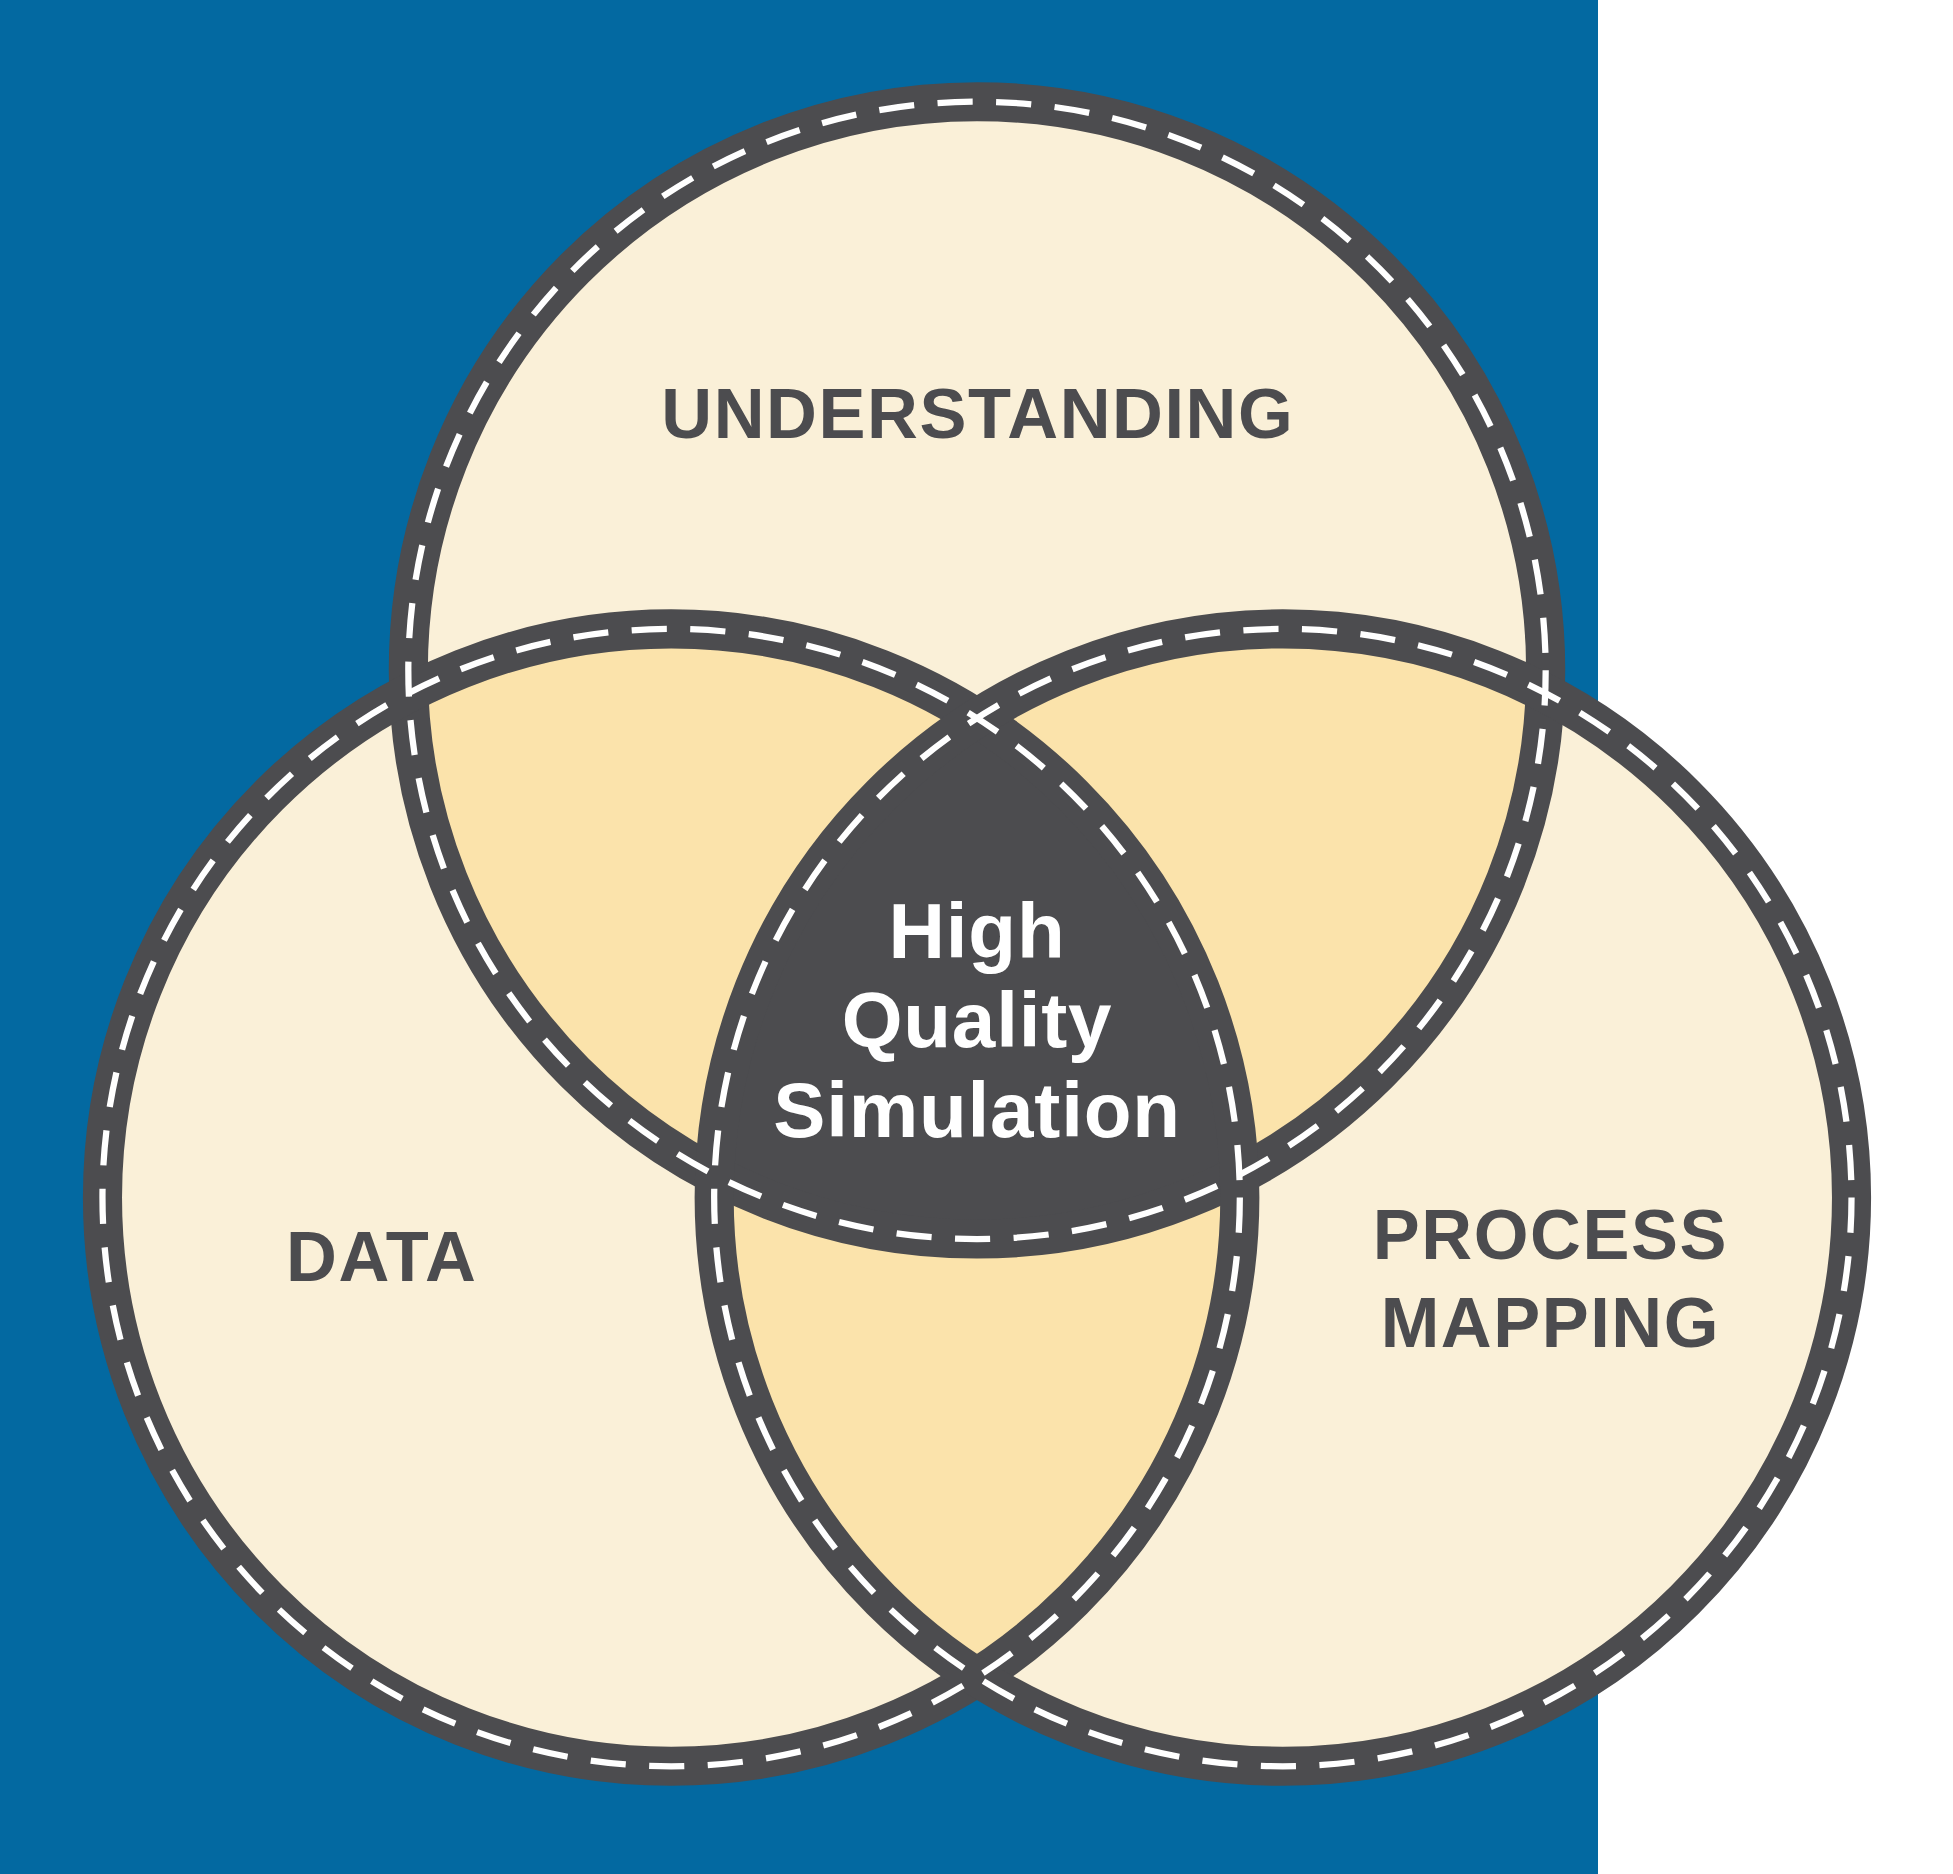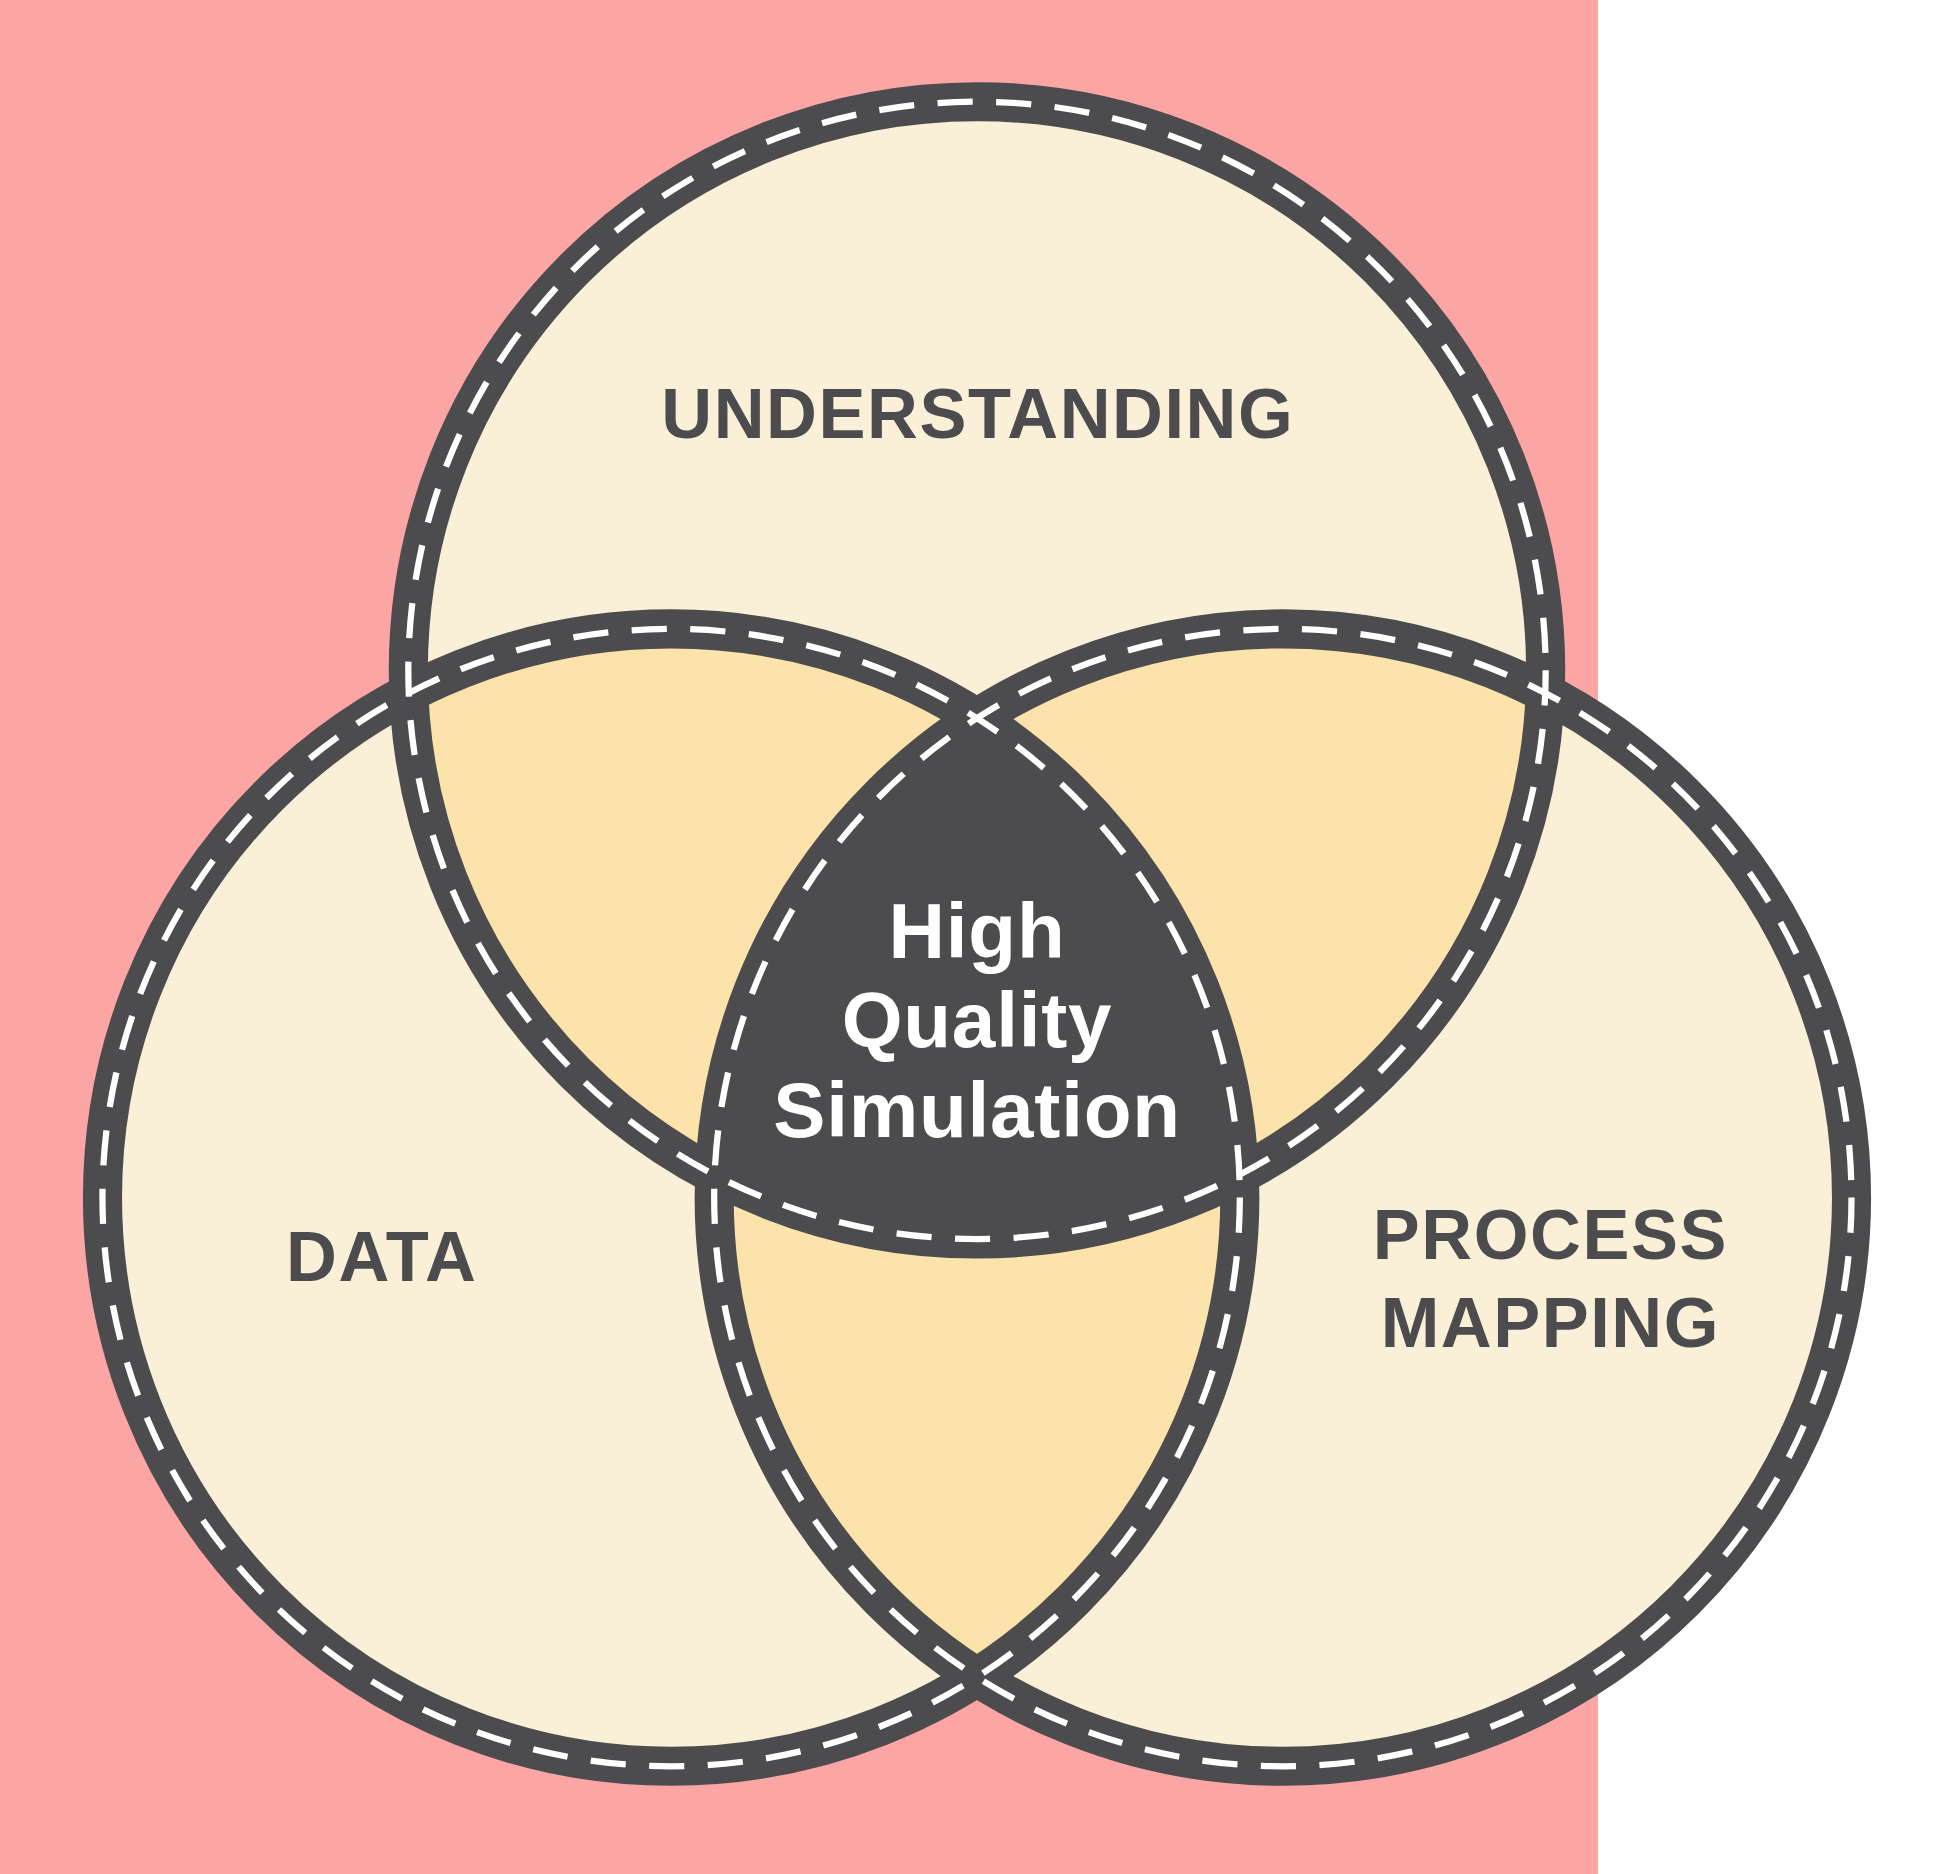--- a/index.html
+++ b/index.html
@@ -4,21 +4,21 @@
 <style>
   html, body {
     margin: 0;
     padding: 0;
     background: #ffffff;
   }
   .stage {
     width: 1598px;
     height: 1875px;
     position: relative;
-    background: #fca5a5;
+    background: #0369a1;
   }
   svg { display: block; }
   .circle-label {
     font-family: "Liberation Sans", sans-serif;
     font-weight: bold;
     font-size: 90px;
     letter-spacing: 2px;
   }
   .center-label {
     font-family: "Liberation Sans", sans-serif;

